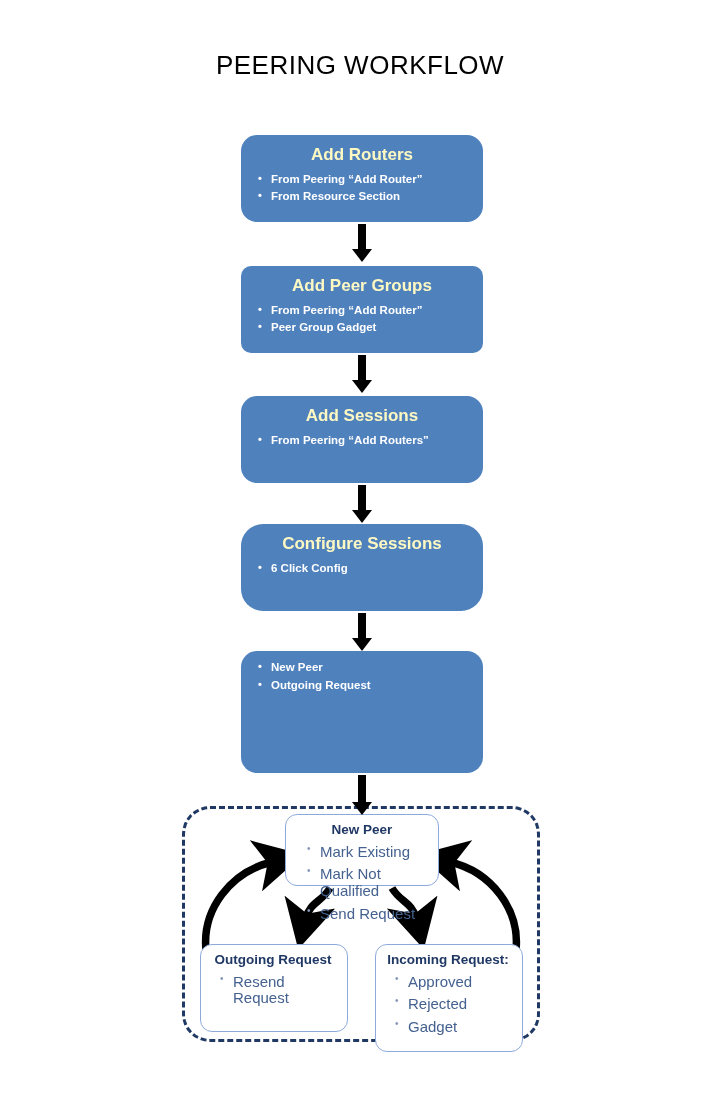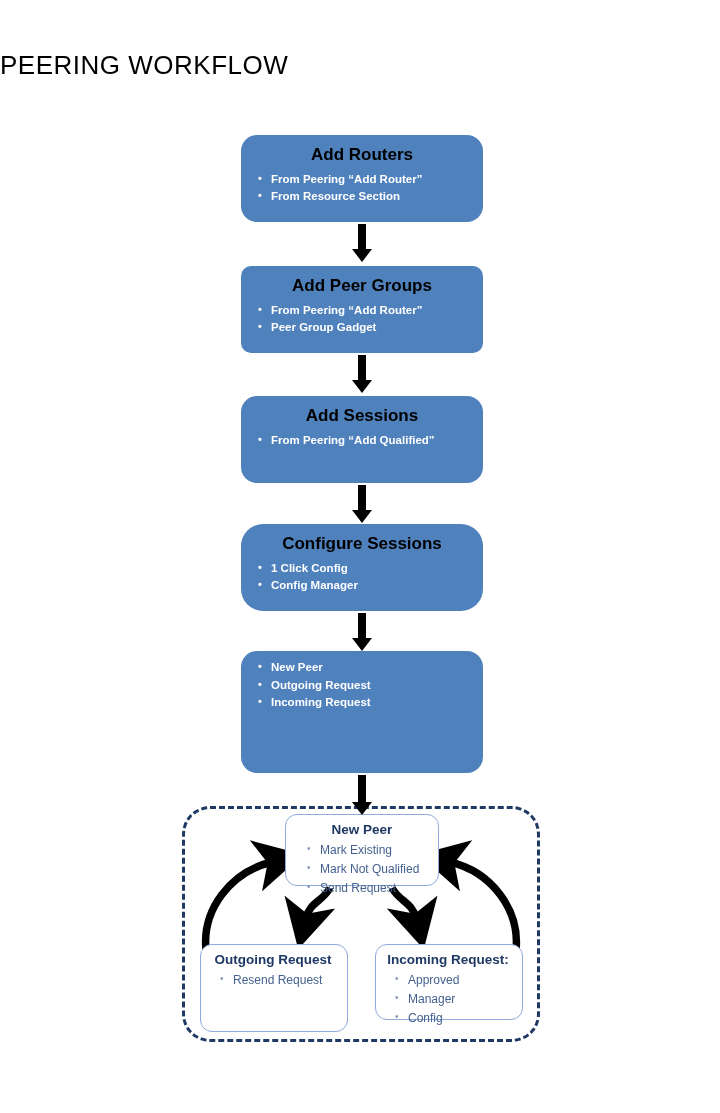--- a/index.html
+++ b/index.html
@@ -13,38 +13,39 @@
     position: relative;
     font-family: "Liberation Sans", sans-serif;
     overflow: hidden;
   }
 
   #page-title {
     position: absolute;
     left: 0;
     top: 50px;
     width: 720px;
+    text-align: center;
     font-size: 26px;
     font-weight: 400;
     letter-spacing: 0.5px;
     color: #000000;
   }
 
   
   .step-box {
     position: absolute;
     left: 241px;
     width: 242px;
     background: #4f81bd;
     border-radius: 16px;
     box-sizing: border-box;
     padding: 8px 0 6px 0;
   }
   .step-title {
-    color: #000000;
+    color: #fef9c3;
     font-weight: bold;
     font-size: 17px;
     text-align: center;
     line-height: 1.22;
     margin: 2px 0 5px 0;
     padding: 0 10px;
   }
   .step-list {
     list-style: none;
     margin: 0;
@@ -119,37 +120,37 @@
     line-height: 1.15;
     margin: 1px 0 3px 0;
   }
   .inner-list {
     list-style: none;
     margin: 0;
     padding: 0 0 0 16px;
   }
   .inner-list li {
     color: #44618f;
-    font-size: 12px;
+    font-size: 15px;
     line-height: 1.12;
     padding: 3px 0 3px 14px;
     position: relative;
   }
   .inner-list li::before {
     content: "\2022";
     position: absolute;
     left: 1px;
     top: 2px;
     font-size: 10px;
     color: #8597b8;
   }
 
   #box-new-peer   { left: 285px; top: 814px; width: 154px; height: 72px; }
   #box-outgoing   { left: 200px; top: 944px; width: 148px; height: 88px; padding-left:2px;}
-  #box-incoming   { left: 375px; top: 944px; width: 148px; height: 76px; padding-left:2px;}
+  #box-incoming   { left: 375px; top: 944px; width: 148px; height: 108px; padding-left:2px;}
 
   #curved-arrows {
     position: absolute;
     left: 182px;
     top: 806px;
     width: 358px;
     height: 236px;
     pointer-events: none;
   }
 </style>
@@ -180,47 +181,45 @@
 </div>
 
 <div class="v-arrow" style="top:355px;height:38px;">
   <div class="shaft" style="height:25px;"></div>
   <div class="head" style="top:25px;"></div>
 </div>
 
 <div class="step-box" id="step-3" style="top:396px;height:87px;">
   <div class="step-title">Add Sessions</div>
   <ul class="step-list">
-    <li>From  Peering “Add Qualified”</li>
+    <li>From  Peering “Add Routers”</li>
   </ul>
 </div>
 
 <div class="v-arrow" style="top:485px;height:38px;">
   <div class="shaft" style="height:25px;"></div>
   <div class="head" style="top:25px;"></div>
 </div>
 
 <div class="step-box" id="step-4" style="top:524px;height:87px;border-radius:22px;">
   <div class="step-title">Configure Sessions</div>
   <ul class="step-list">
-    <li>1 Click Config</li>
-    <li>Config Manager</li>
+    <li>6 Click Config</li>
   </ul>
 </div>
 
 <div class="v-arrow" style="top:613px;height:38px;">
   <div class="shaft" style="height:25px;"></div>
   <div class="head" style="top:25px;"></div>
 </div>
 
 <div class="step-box" id="step-5" style="top:651px;height:122px;">
   <ul class="step-list">
     <li>New Peer</li>
     <li>Outgoing Request</li>
-    <li>Incoming Request</li>
   </ul>
 </div>
 
 <div class="v-arrow" style="top:775px;height:42px;z-index:5;">
   <div class="shaft" style="height:27px;"></div>
   <div class="head" style="top:27px;"></div>
 </div>
 
 <div id="dashed-container"></div>
 
@@ -253,16 +252,16 @@
   <div class="inner-title">Outgoing Request</div>
   <ul class="inner-list">
     <li>Resend Request</li>
   </ul>
 </div>
 
 <div class="inner-box" id="box-incoming">
   <div class="inner-title">Incoming Request:</div>
   <ul class="inner-list">
     <li>Approved</li>
-    <li>Manager</li>
-    <li>Config</li>
+    <li>Rejected</li>
+    <li>Gadget</li>
   </ul>
 </div>
 
 </body></html>

